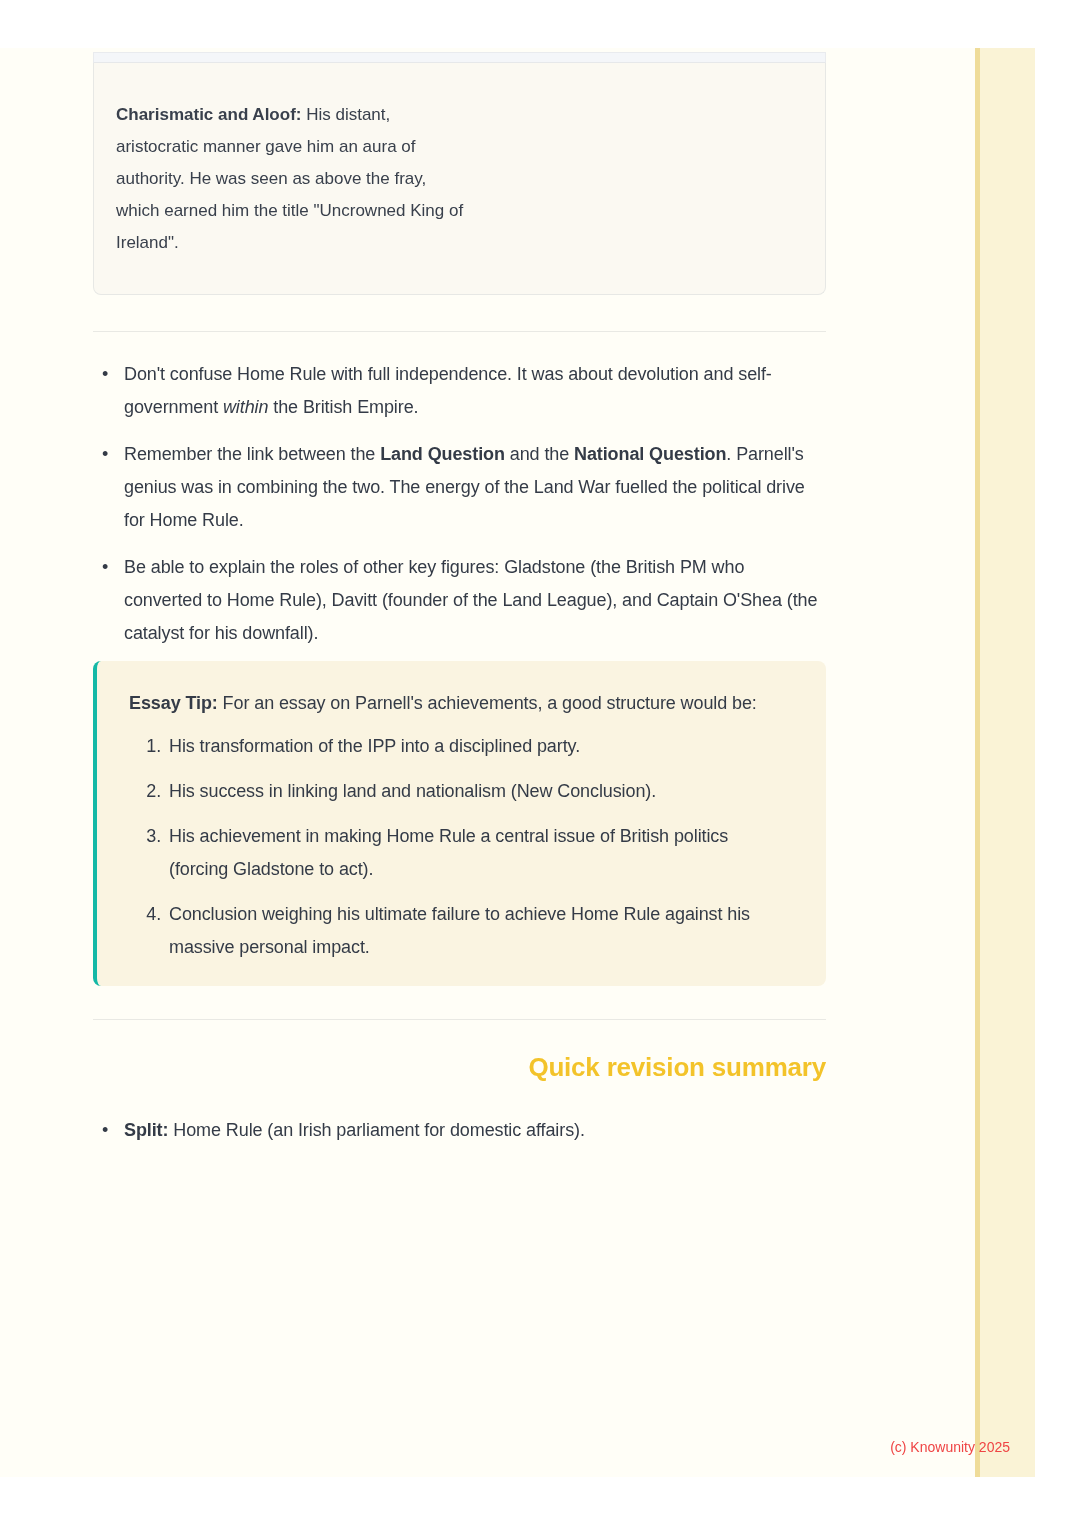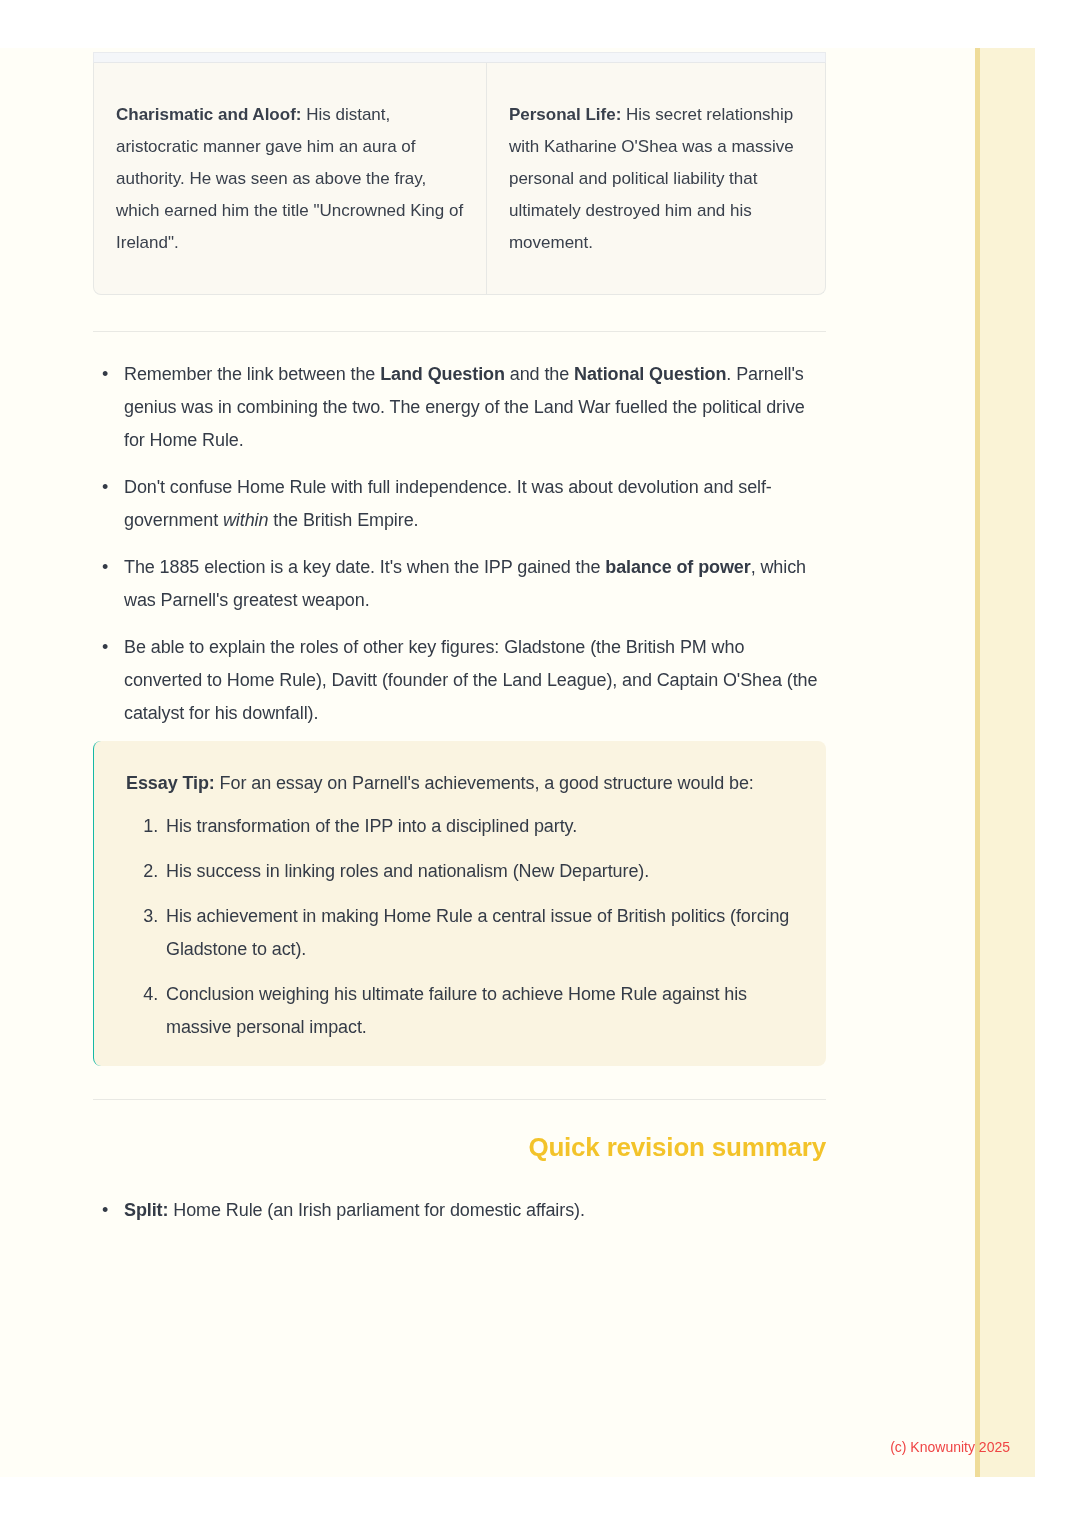--- a/index.html
+++ b/index.html
@@ -87,21 +87,21 @@
     position: absolute;
     left: 9px; top: 0;
     color: #343b47;
   }
   .b { font-weight: bold; }
   .i { font-style: italic; }
   .tip-box {
     margin-top: 11px;
     width: 733px;
     background: #faf4e1;
-    border-left: 1px solid #14b8a6;
+    border-left: 4px solid #14b8a6;
     border-radius: 8px;
     padding: 26px 36px 22px 32px;
     font-size: 18px;
     line-height: 33px;
     letter-spacing: -0.1px;
     color: #343b47;
   }
   .tip-intro { text-align: justify; }
   ol.tip-list {
     margin-top: 10px;
@@ -132,41 +132,37 @@
 <div class="edge-stripe"></div>
 
 <div class="content">
 
   <div>
     <div class="row-sliver"></div>
     <div class="cards">
       <div class="card-cell left">
         <div><span class="b">Charismatic and Aloof:</span><span> His distant, aristocratic manner gave him an aura of authority. He was seen as above the fray, which earned him the title "Uncrowned King of Ireland".</span></div>
       </div>
-      <div class="card-cell right">
-        <div><span class="b">Personal Life:</span><span> His secret relationship with Katharine O'Shea was a massive personal and political liability that ultimately destroyed him and his movement.</span></div>
-      </div>
     </div>
   </div>
 
   <hr class="divider d1">
 
 
   <ul class="bullets">
+      <li><span>Don't confuse Home Rule with full independence. It was about devolution and self-government </span><span class="i">within</span><span> the British Empire.</span></li>
       <li><span>Remember the link between the </span><span class="b">Land Question</span><span> and the </span><span class="b">National Question</span><span>. Parnell's genius was in combining the two. The energy of the Land War fuelled the political drive for Home Rule.</span></li>
-      <li><span>Don't confuse Home Rule with full independence. It was about devolution and self-government </span><span class="i">within</span><span> the British Empire.</span></li>
-      <li><span>The 1885 election is a key date. It's when the IPP gained the </span><span class="b">balance of power</span><span>, which was Parnell's greatest weapon.</span></li>
       <li><span>Be able to explain the roles of other key figures: Gladstone (the British PM who converted to Home Rule), Davitt (founder of the Land League), and Captain O'Shea (the catalyst for his downfall).</span></li>
     </ul>
 
   <div class="tip-box">
     <p class="tip-intro"><span class="b">Essay Tip:</span><span> For an essay on Parnell's achievements, a good structure would be:</span></p>
     <ol class="tip-list">
         <li>His transformation of the IPP into a disciplined party.</li>
-        <li>His success in linking roles and nationalism (New Departure).</li>
+        <li>His success in linking land and nationalism (New Conclusion).</li>
         <li>His achievement in making Home Rule a central issue of British politics (forcing Gladstone to act).</li>
         <li>Conclusion weighing his ultimate failure to achieve Home Rule against his massive personal impact.</li>
       </ol>
   </div>
 
   <hr class="divider d2">
 
   <h2 class="section-heading h2b">Quick revision summary</h2>
 
   <ul class="bullets summary">

